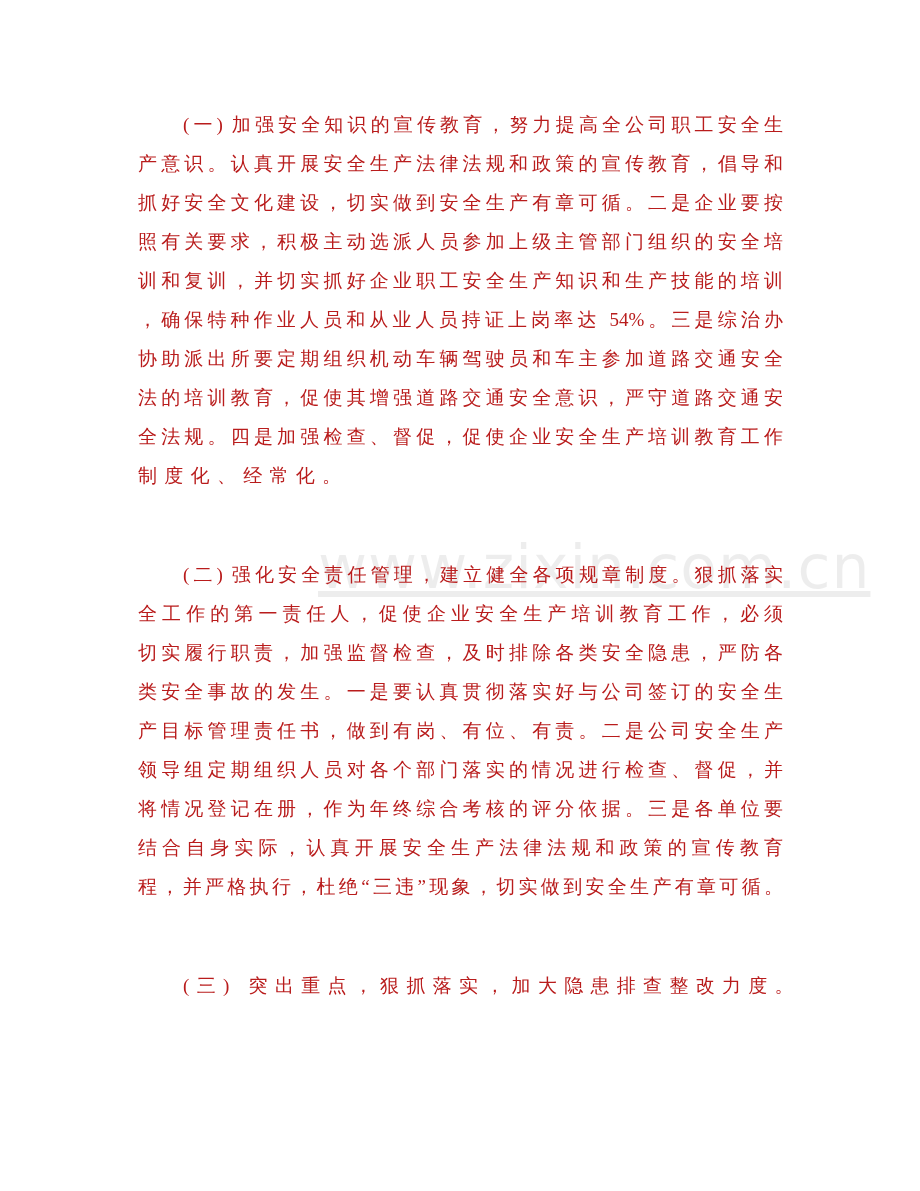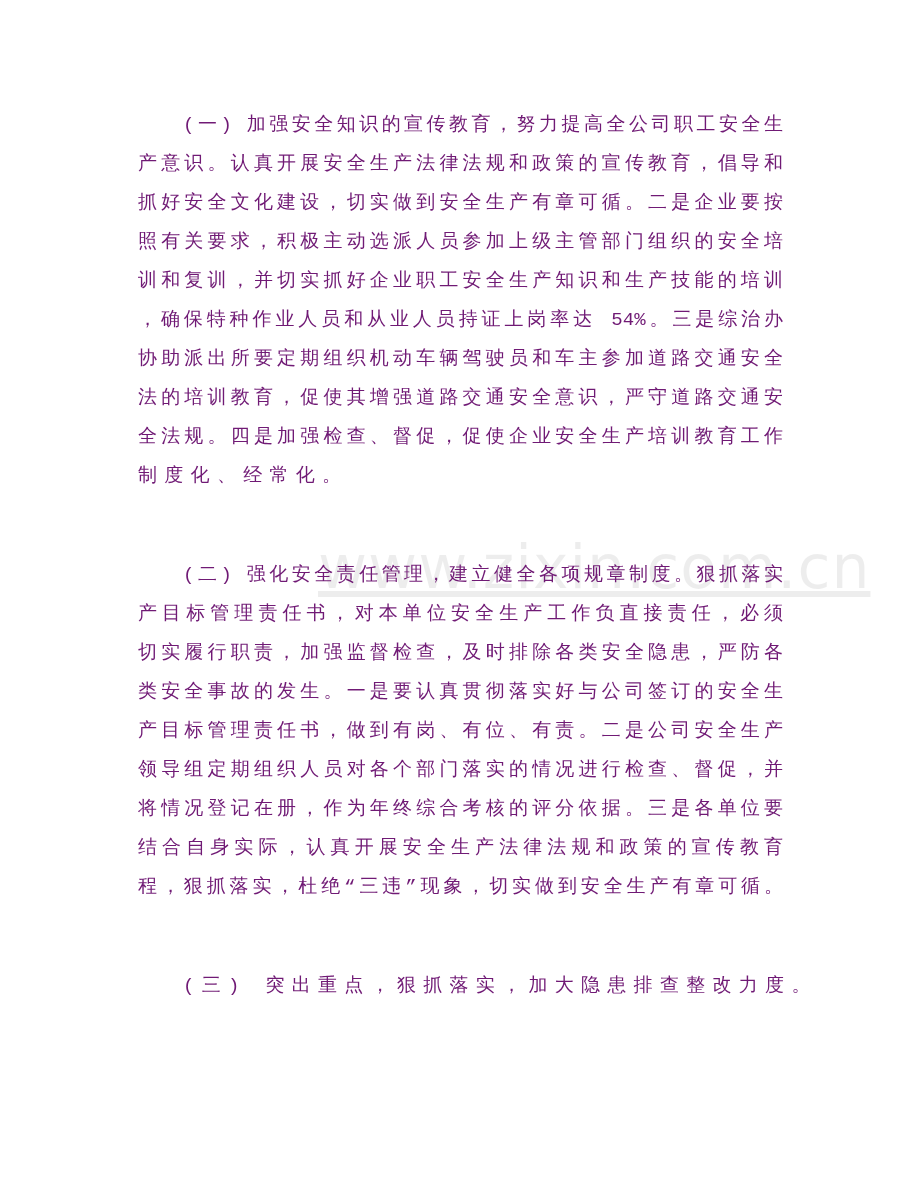--- a/index.html
+++ b/index.html
@@ -3,23 +3,23 @@
 <meta charset="utf-8">
 <style>
   html, body { margin: 0; padding: 0; background: #ffffff; }
   body { width: 920px; height: 1191px; position: relative; overflow: hidden; }
   .page { position: absolute; left: 0; top: 0; width: 920px; height: 1191px; background: #fff; }
   .line {
     position: absolute;
     left: 138px;
     width: 645px;
     height: 28px;
-    font-family: Liberation Mono, monospace;
+    font-family: Liberation Serif, serif;
     font-size: 19px;
-    color: #701a75;
+    color: #b91c1c;
     line-height: 28px;
     white-space: nowrap;
     text-align: justify;
     text-align-last: justify;
     letter-spacing: 0;
   }
   .line.indent { left: 183px; width: 600px; }
   .line.last { text-align-last: left; letter-spacing: 7.3px; }
   .watermark {
     position: absolute;
@@ -47,26 +47,26 @@
     <div class="line" style="top:267px">训和复训，并切实抓好企业职工安全生产知识和生产技能的培训</div>
     <div class="line" style="top:306px">，确保特种作业人员和从业人员持证上岗率达 54%。三是综治办</div>
     <div class="line" style="top:345px">协助派出所要定期组织机动车辆驾驶员和车主参加道路交通安全</div>
     <div class="line" style="top:384px">法的培训教育，促使其增强道路交通安全意识，严守道路交通安</div>
     <div class="line" style="top:423px">全法规。四是加强检查、督促，促使企业安全生产培训教育工作</div>
     <div class="line last" style="top:462px">制度化、经常化。</div>
   </div>
 
   <div>
     <div class="line indent" style="top:561px">(二) 强化安全责任管理，建立健全各项规章制度。狠抓落实</div>
-    <div class="line" style="top:600px">产目标管理责任书，对本单位安全生产工作负直接责任，必须</div>
+    <div class="line" style="top:600px">全工作的第一责任人，促使企业安全生产培训教育工作，必须</div>
     <div class="line" style="top:639px">切实履行职责，加强监督检查，及时排除各类安全隐患，严防各</div>
     <div class="line" style="top:678px">类安全事故的发生。一是要认真贯彻落实好与公司签订的安全生</div>
     <div class="line" style="top:717px">产目标管理责任书，做到有岗、有位、有责。二是公司安全生产</div>
     <div class="line" style="top:756px">领导组定期组织人员对各个部门落实的情况进行检查、督促，并</div>
     <div class="line" style="top:795px">将情况登记在册，作为年终综合考核的评分依据。三是各单位要</div>
     <div class="line" style="top:834px">结合自身实际，认真开展安全生产法律法规和政策的宣传教育</div>
-    <div class="line" style="top:873px">程，狠抓落实，杜绝“三违”现象，切实做到安全生产有章可循。</div>
+    <div class="line" style="top:873px">程，并严格执行，杜绝“三违”现象，切实做到安全生产有章可循。</div>
   </div>
 
   <div>
     <div class="line indent last" style="top:972px">(三) 突出重点，狠抓落实，加大隐患排查整改力度。</div>
   </div>
 </div>
 
 </body></html>

